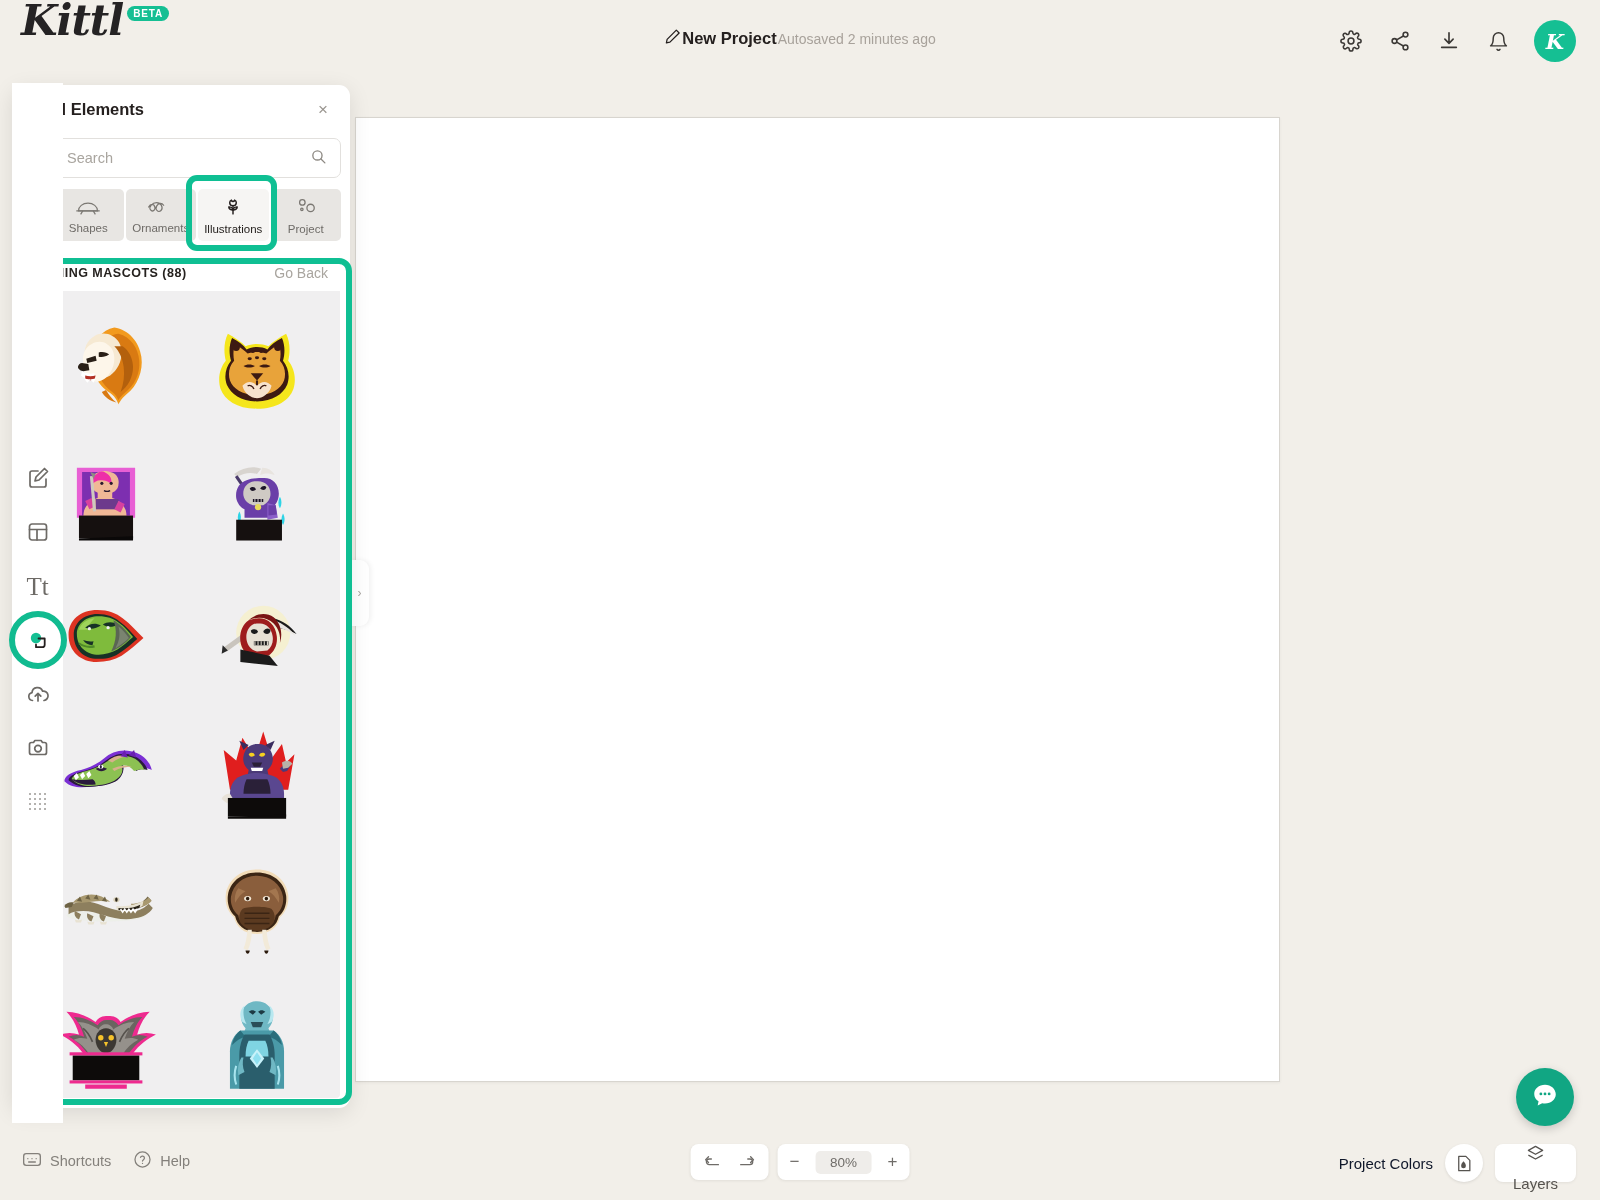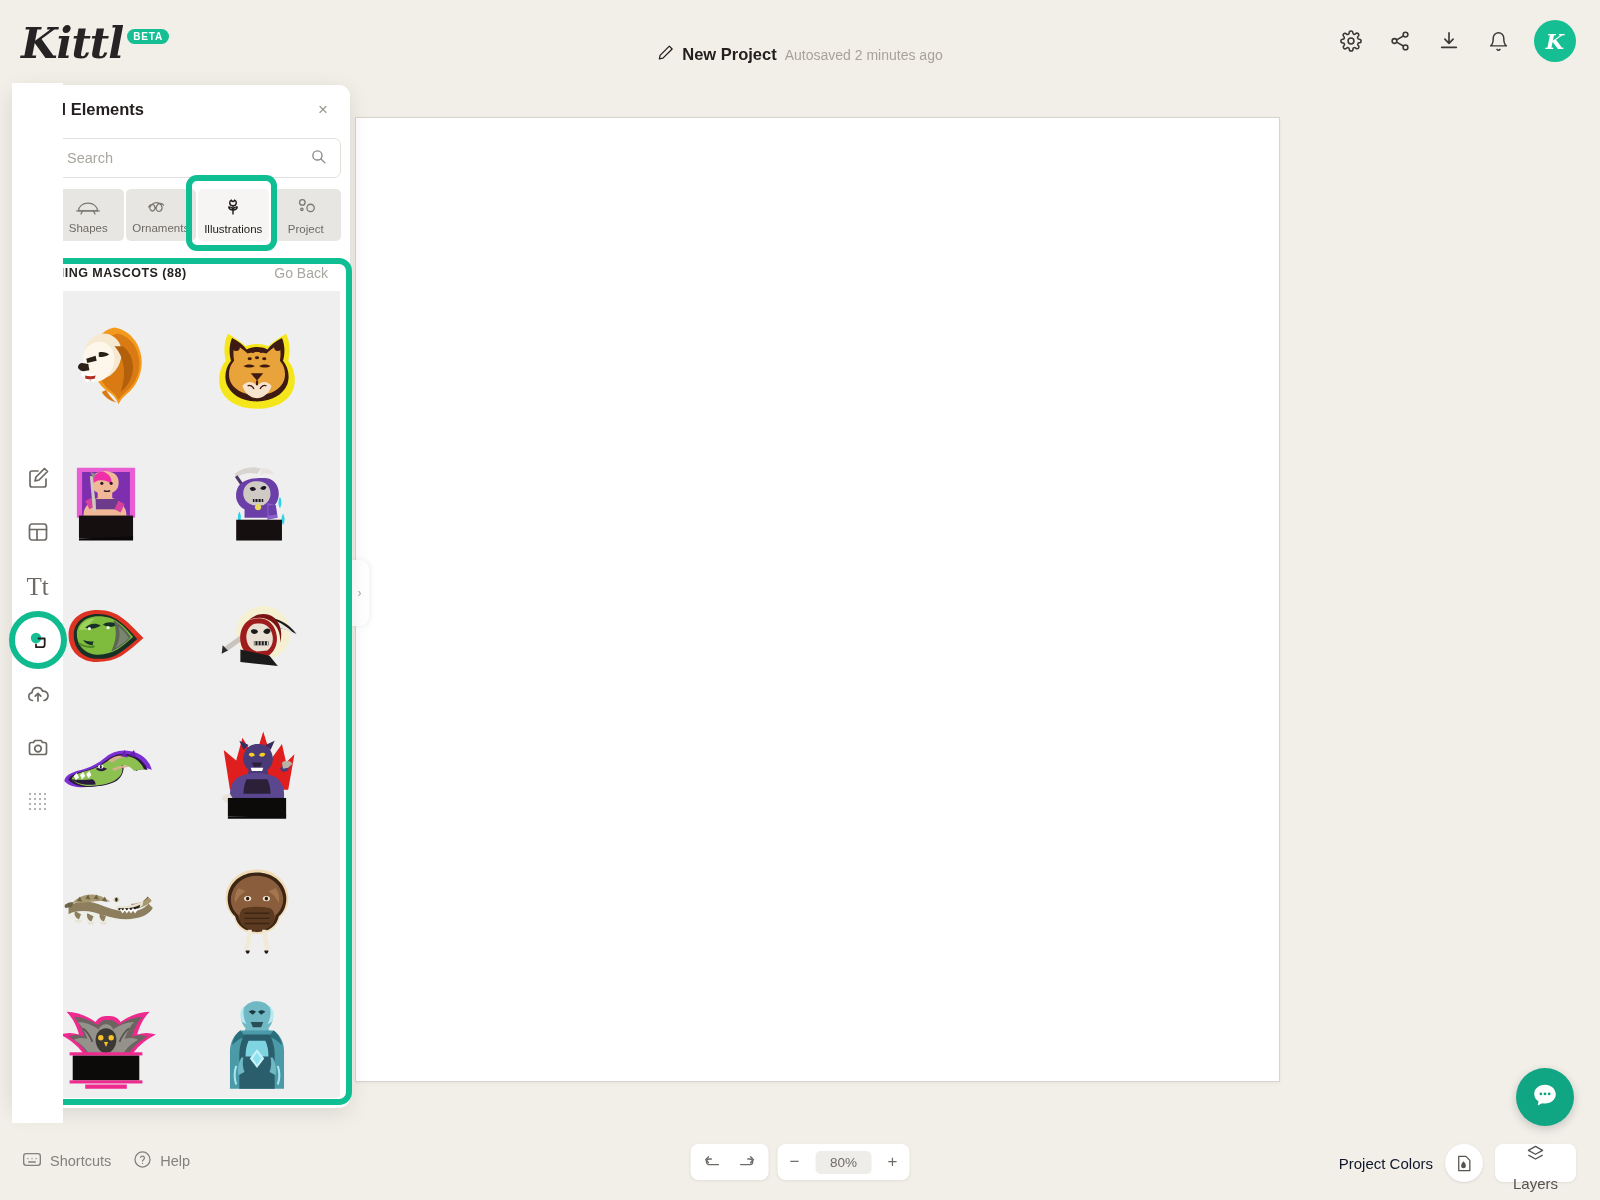--- a/index.html
+++ b/index.html
@@ -9,36 +9,36 @@
     font-family: "Liberation Sans", sans-serif;
     overflow: hidden;
   }
   #app { position: relative; width: 1600px; height: 1200px; }
 
   
   .topbar {
     position: absolute; left: 0; top: 0; width: 1600px; height: 83px;
     background: #f2efe9;
   }
-  .logo-wrap { position: absolute; left: 21px; top: 23px; display: flex; align-items: flex-start; }
+  .logo-wrap { position: absolute; left: 21px; top: 0; display: flex; align-items: flex-start; }
   .logo-text {
     font-family: "DejaVu Serif", serif;
     font-size: 42px; font-weight: 700; font-style: italic;
     color: #252324; letter-spacing: -1px; line-height: 1;
   }
   .beta-badge {
     margin-left: 4px; margin-top: 6px;
     background: #15bf93; color: #fff;
     font-size: 10px; font-weight: 700; letter-spacing: .8px;
     padding: 2px 6px 2px 6px; border-radius: 9px;
     font-family: "Liberation Sans", sans-serif;
   }
   .project-center {
-    position: absolute; left: 50%; top: 44px; transform: translateX(-50%);
-    display: flex; align-items: center; gap: 8px; white-space: nowrap;
+    position: absolute; left: 50%; top: 28px; transform: translateX(-50%);
+    display: flex; align-items: center; gap: 1px; white-space: nowrap;
   }
   .project-name { font-size: 16.5px; font-weight: 700; color: #25201f; }
   .project-autosave { font-size: 14px; color: #a8a29b; }
   .topbar-right {
     position: absolute; right: 24px; top: 20px;
     display: flex; align-items: center; gap: 23px;
   }
   .tb-icon { width: 26px; height: 26px; display: flex; align-items: center; justify-content: center; cursor: pointer; }
   .avatar {
     width: 42px; height: 42px; border-radius: 50%;

